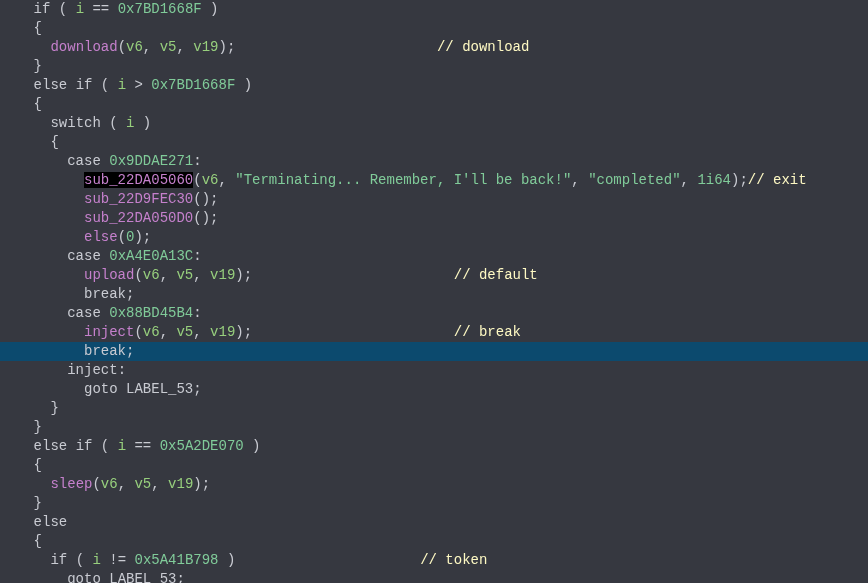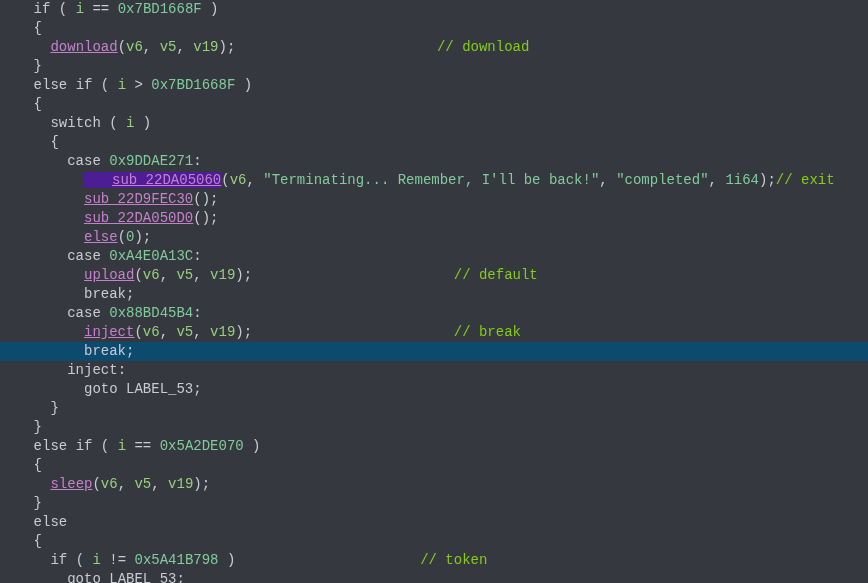--- a/index.html
+++ b/index.html
@@ -16,23 +16,23 @@
     font-family: Consolas, "Courier New", monospace;
     font-size: 14px;
     line-height: 19px;
     color: #c9cbd2;
     white-space: pre;
     display: block;
   }
   .tok-var     { color: #97cf7d; }
   .tok-num     { color: #80cb99; }
   .tok-str     { color: #80cb99; }
-  .tok-call    { color: #c580cc; text-decoration: underline; }
-  .tok-comment { color: #84cc16; }
-  .hl-label { background: #4c1d95; padding-left: 28px; }
+  .tok-call    { color: #c580cc; }
+  .tok-comment { color: #fef9c3; }
+  .hl-label { background: #000000; }
   .line-hl  { background: #0c4a6e; display: inline-block; width: 100%; }
   .plain { color: #c9cbd2; text-align: right; }
 </style>
 </head>
 <body>
 
 <pre class="code"><span class="plain">    <span>if</span> ( <span class="tok-var">i</span> <span>==</span> <span class="tok-num">0x7BD1668F</span> )</span>
 <span class="plain">    <span>{</span></span>
 <span class="plain">      <span class="tok-call">download</span>(<span class="tok-var">v6</span>, <span class="tok-var">v5</span>, <span class="tok-var">v19</span>);                        <span class="tok-comment">// download</span></span>
 <span class="plain">    <span>}</span></span>

